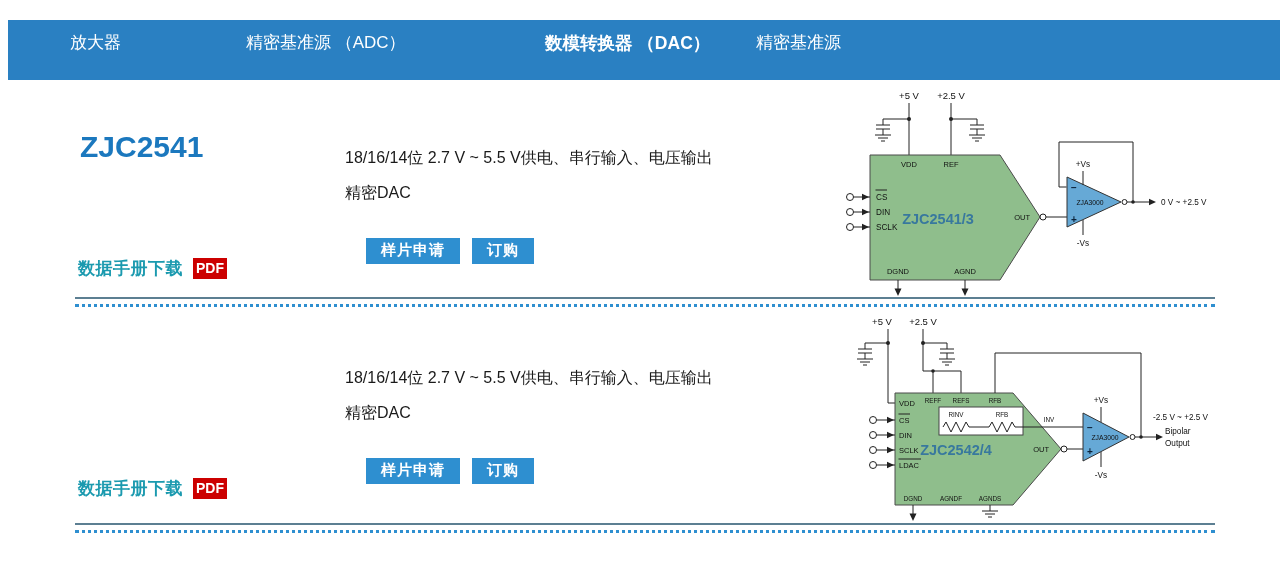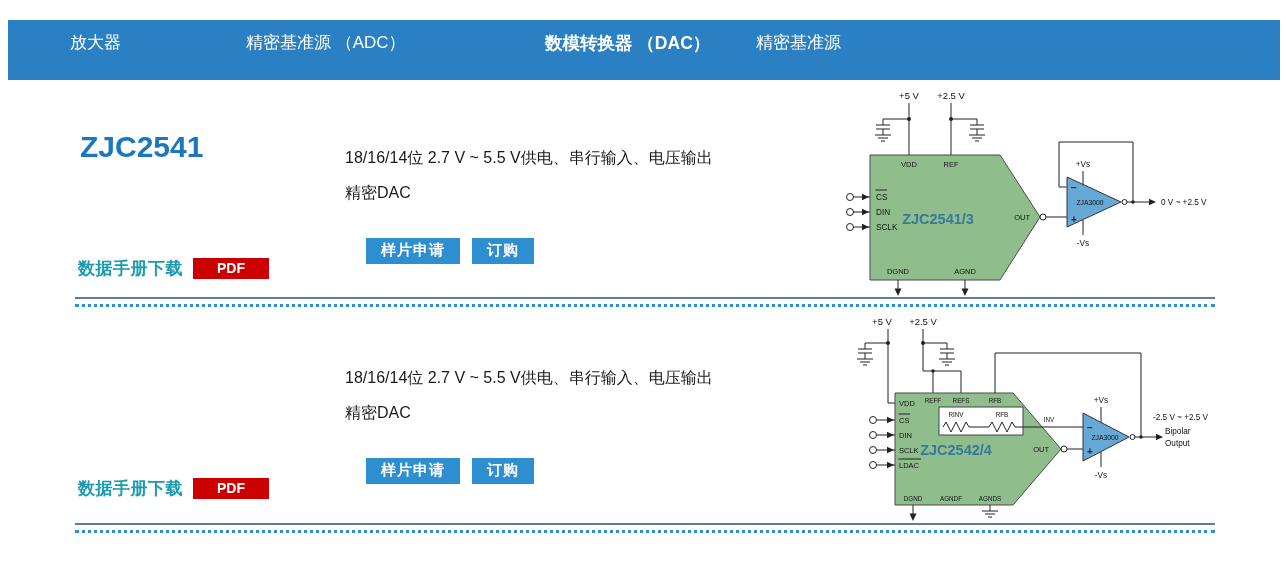--- a/index.html
+++ b/index.html
@@ -26,21 +26,21 @@
   .pnames { position:absolute; left:80px; top:36px; font-size:30px; font-weight:bold;
             color:var(--link-blue,#1B78BE); line-height:45px; }
   .pnames div { cursor:pointer; }
   .desc { position:absolute; left:345px; top:52px; font-size:16px; color:#1a1a1a;
           line-height:35px; }
   .datasheet-row { position:absolute; left:78px; top:150px; display:flex;
                    align-items:center; gap:10px;margin-top:19px; }
   .datasheet-link { font-size:17px; font-weight:bold; color:var(--teal,#1B9AAF);
                     cursor:pointer; letter-spacing:0.5px; }
   .pdf-badge { background:var(--pdf-red,#CC0000); color:#fff; font-size:14px;
-               font-weight:bold; padding:2px 24px 3px; cursor:pointer; }
+               font-weight:bold; padding:2px 3px 3px; cursor:pointer; }
   .btn-row { position:absolute; left:345px; top:150px; display:flex; gap:12px;padding-left:21px; }
   .btn { background:var(--button-blue,#2E8FD0); color:#fff; font-size:15px;
          font-weight:bold; padding:3px 15px 4px; cursor:pointer; letter-spacing:1px; }
 
   
   .sep { position:absolute; left:75px; width:1140px; height:0; }
   .sep-solid  { border-top:2px solid #5C7F92; }
   .sep-dotted { border-top:3px dotted var(--button-blue,#2E8FD0); }
   #sep1-solid  { top:297px; }  #sep1-dotted { top:304px; }
   #sep2-solid  { top:523px; }  #sep2-dotted { top:530px; }

